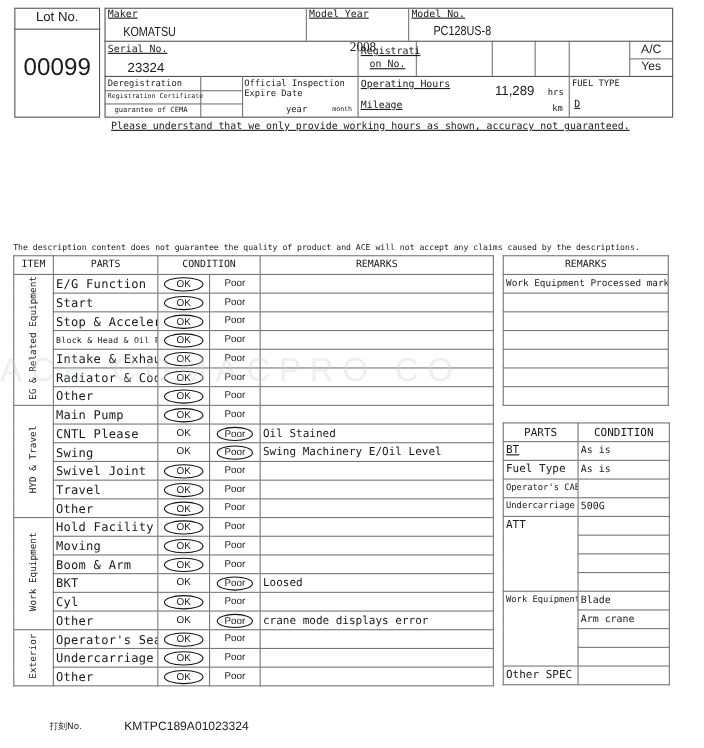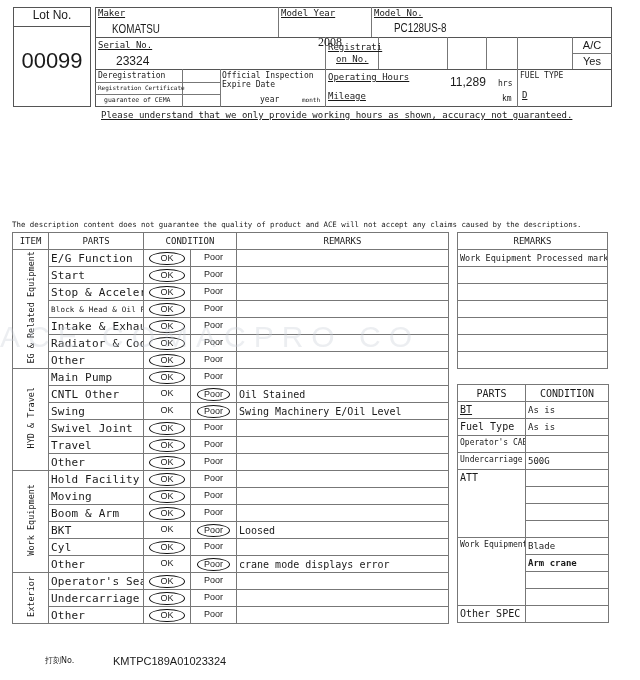--- a/index.html
+++ b/index.html
@@ -151,21 +151,21 @@
         <td class="remark"></td>
       </tr>
       <tr>
         <td rowspan="6" class="group-label"><span class="vert">HYD &amp; Travel</span></td>
         <td class="part">Main Pump</td>
         <td class="cell-ok"><span class="oval">OK</span></td>
         <td class="cell-poor"><span class="plain" style="padding: 0px 6px;">Poor</span></td>
         <td class="remark"></td>
       </tr>
       <tr>
-        <td class="part">CNTL Other</td>
+        <td class="part">CNTL Please</td>
         <td class="cell-ok"><span class="plain">OK</span></td>
         <td class="cell-poor"><span class="oval" style="padding: 0px 6px;">Poor</span></td>
         <td class="remark">Oil Stained</td>
       </tr>
       <tr>
         <td class="part">Swing</td>
         <td class="cell-ok"><span class="plain">OK</span></td>
         <td class="cell-poor"><span class="oval" style="padding: 0px 6px;">Poor</span></td>
         <td class="remark">Swing Machinery E/Oil Level</td>
       </tr>
@@ -316,21 +316,21 @@
         <td style="font-size: 9px;"></td>
       </tr>
       <tr>
         <td style="font-size: 9px;"></td>
       </tr>
       <tr>
         <td rowspan="4" style="vertical-align: top; font-size: 8px; padding-top: 2px;">Work Equipment</td>
         <td style="font-size: 9px; margin-top: 35px;">Blade</td>
       </tr>
       <tr>
-        <td style="font-size: 9px; font-weight: bold;">Arm crane</td>
+        <td style="font-size: 9px;">Arm crane</td>
       </tr>
       <tr>
         <td style="font-size: 9px;"></td>
       </tr>
       <tr>
         <td style="font-size: 9px;"></td>
       </tr>
       <tr>
         <td rowspan="1" style="vertical-align: top; font-size: 10px; padding-top: 2px; margin-top: 27px;">Other SPEC</td>
         <td style="font-size: 9px;"></td>

